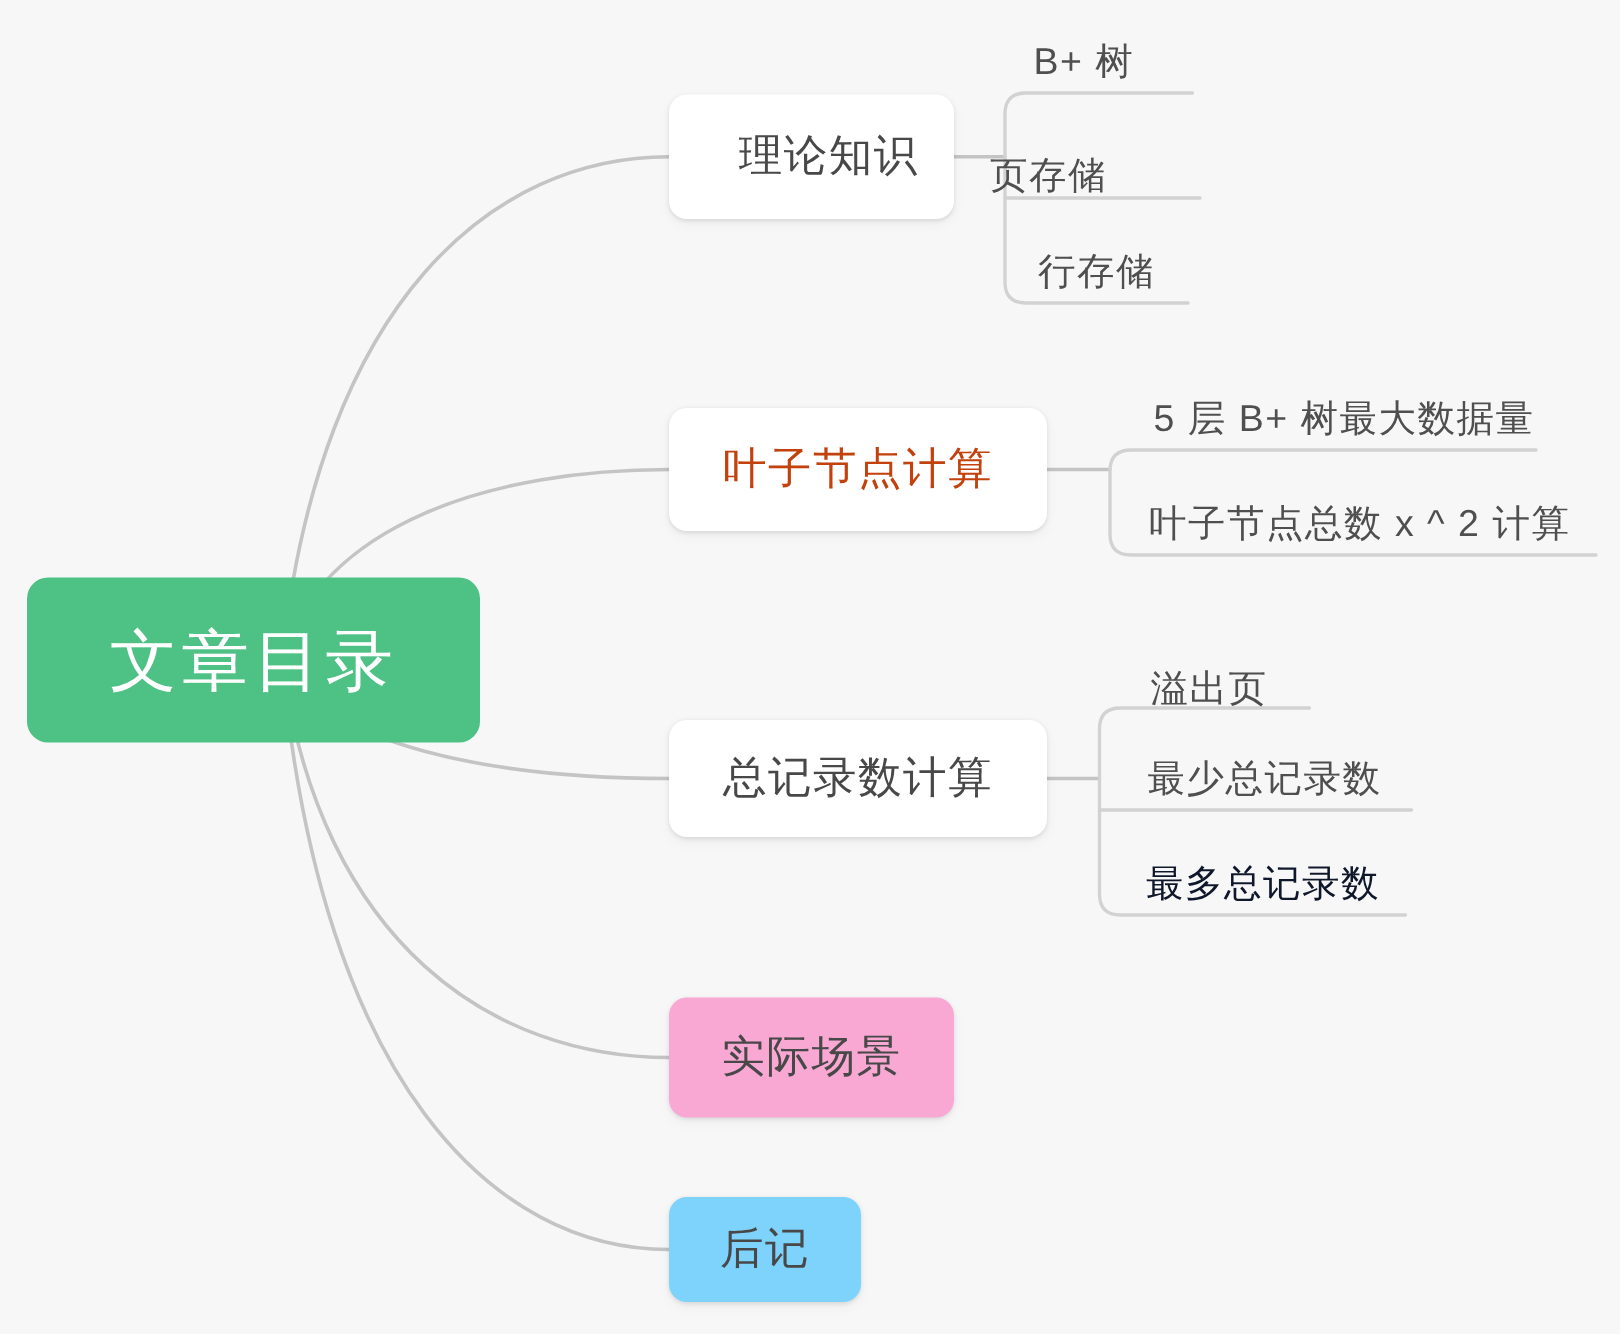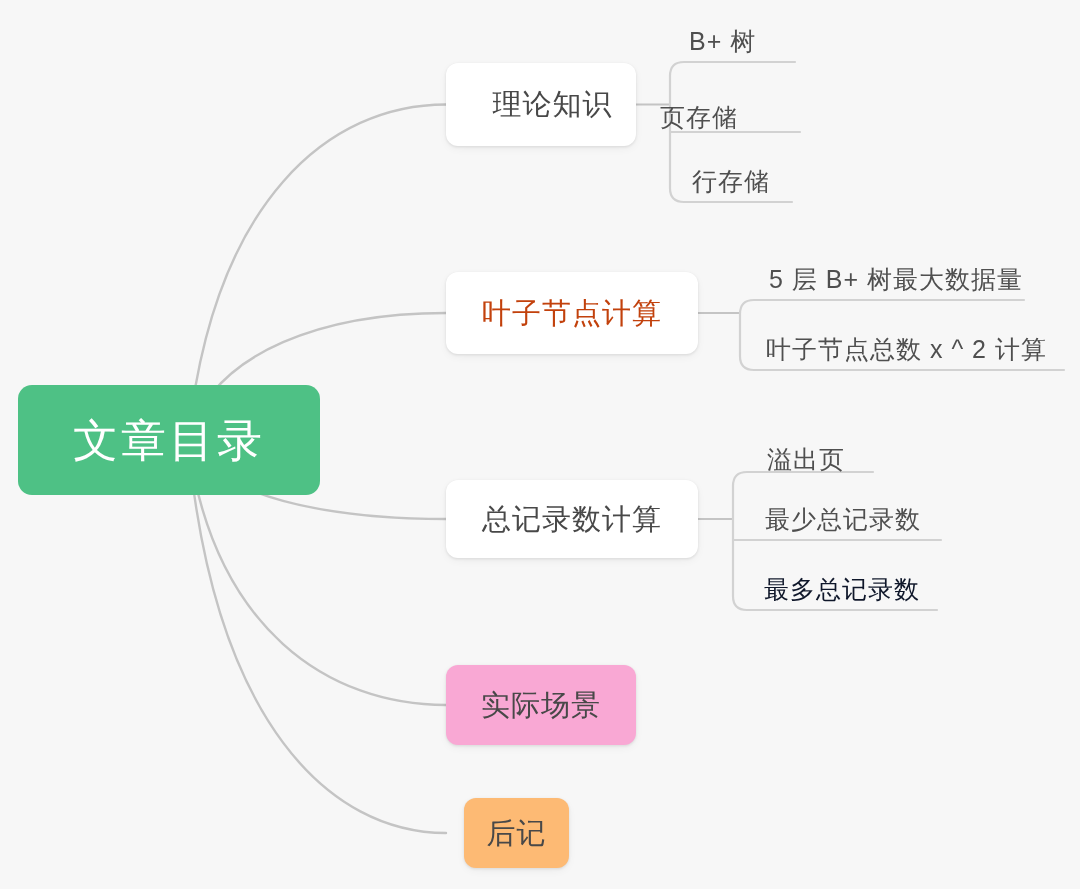--- a/index.html
+++ b/index.html
@@ -130,18 +130,18 @@
       </div>
       <div class="leaf-node" style="left: 765px; top: 500px; height: 38px;">
         <span class="leaf-label" style="color: rgb(79, 79, 79);">最少总记录数</span>
       </div>
       <div class="leaf-node" style="left: 764px; top: 570px; height: 38px;">
         <span class="leaf-label" style="color: #0f172a; text-align: right;">最多总记录数</span>
       </div>
       <div class="branch-node" style="left: 446px; top: 665px; width: 190px; height: 80px; background: #f9a8d4;">
         <span class="branch-label" style="color: rgb(72, 72, 72);">实际场景</span>
       </div>
-      <div class="branch-node" style="left: 464px; top: 798px; width: 105px; height: 70px; background: #fdba74;">
+      <div class="branch-node" style="left: 446px; top: 798px; width: 128px; height: 70px; background: #7dd3fc;">
         <span class="branch-label" style="color: rgb(72, 72, 72);">后记</span>
       </div>
     </div>
 
 </div>
 
 </body></html>

